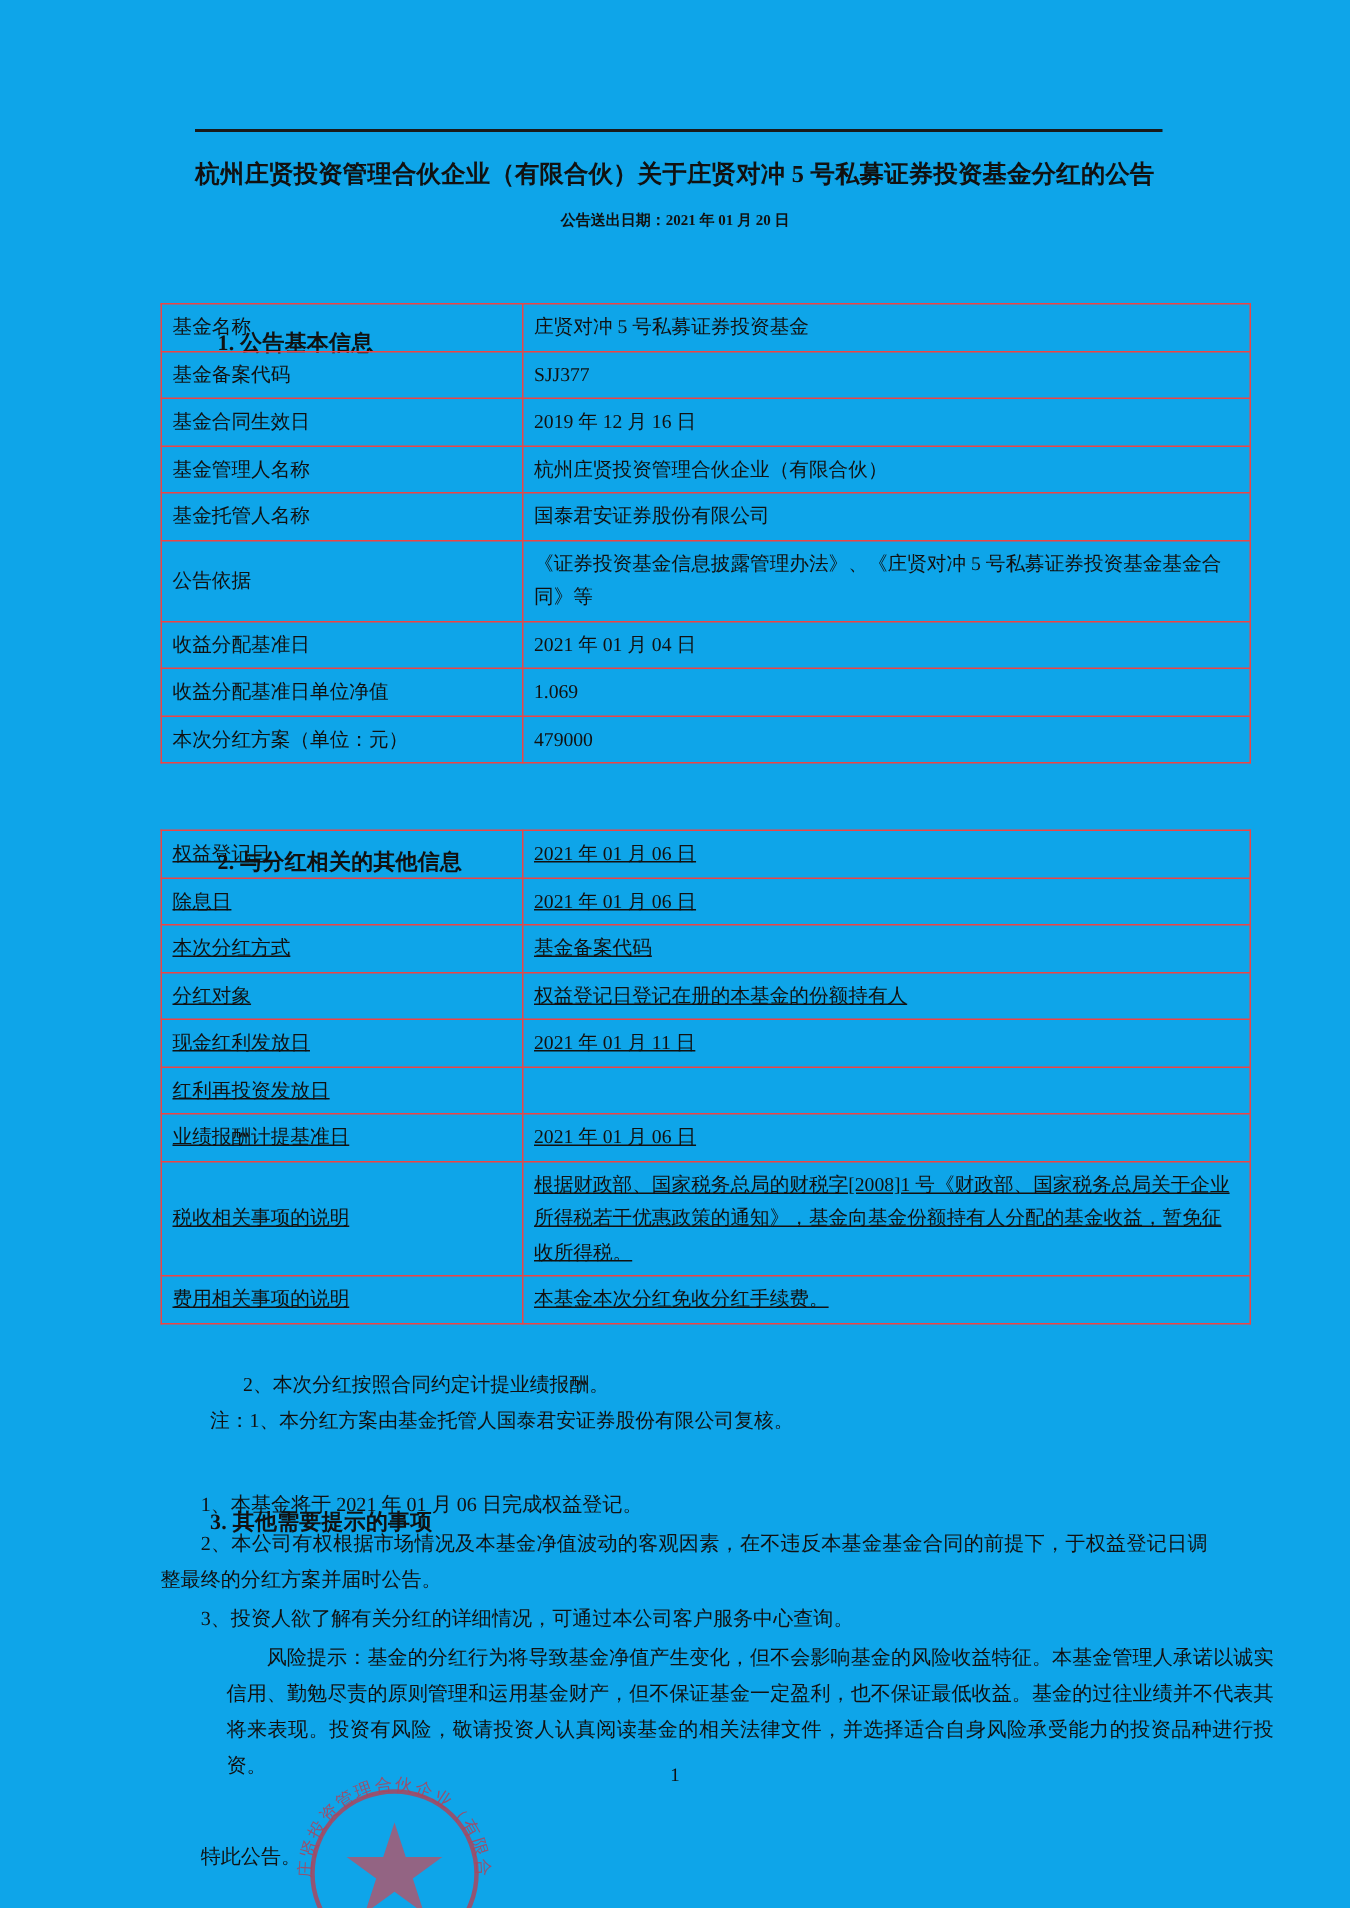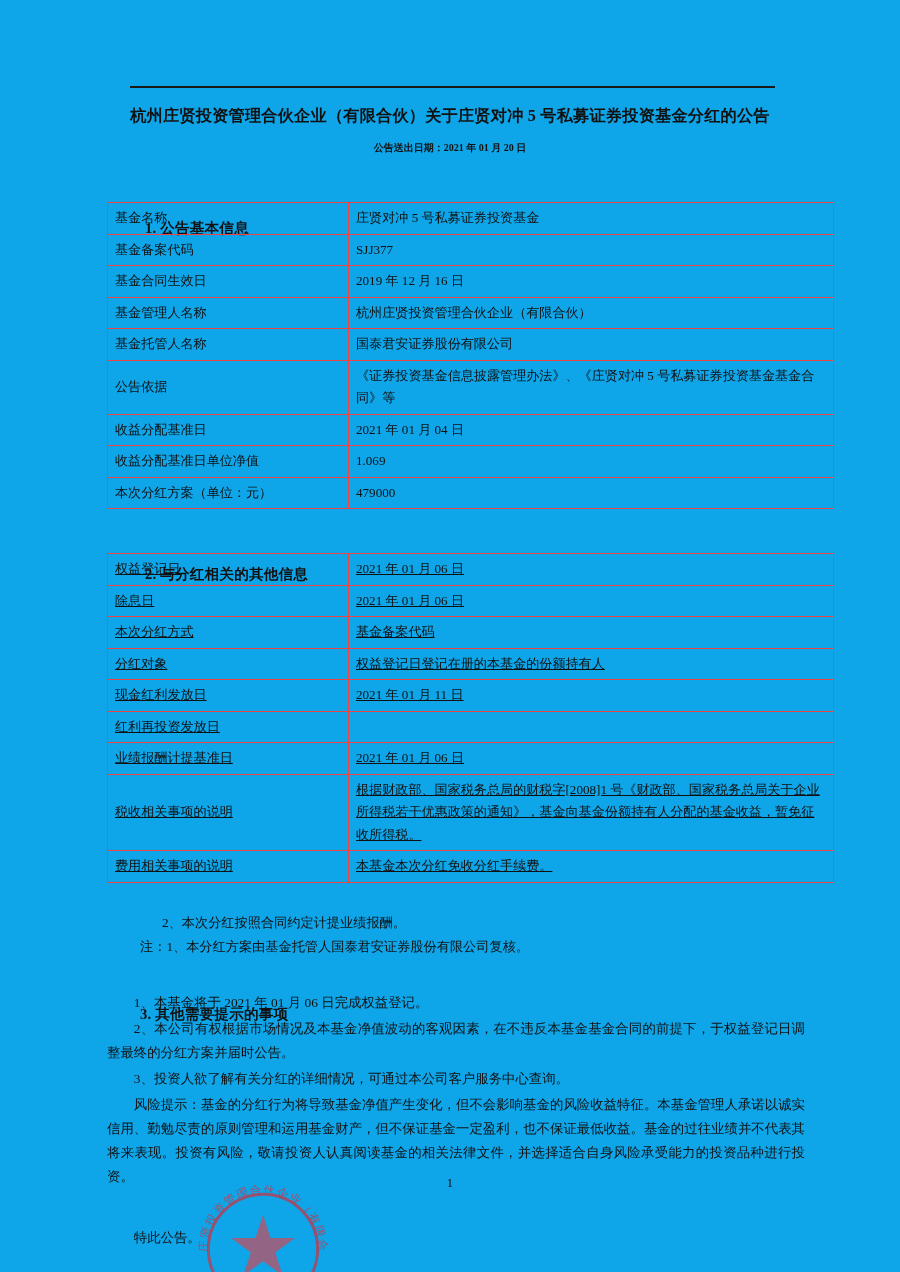--- a/index.html
+++ b/index.html
@@ -101,21 +101,21 @@
     width: 698px;
     font-size: 13.4px;
     line-height: 1.78;
     text-align: justify;
     text-justify: inter-ideograph;
     text-indent: 2em;
   }
   #para-1 { top: 858px; }
   #para-2 { top: 884px; }
   #para-3 { top: 934px; }
-  #para-risk { top: 960px; }
+  #para-risk { top: 960px; margin-left: 44px; }
   #para-closing {
     position: absolute;
     left: 107px;
     top: 1090px;
     font-size: 13.4px;
     line-height: 1.78;
     text-indent: 2em;
     width: 300px;
   }
 

